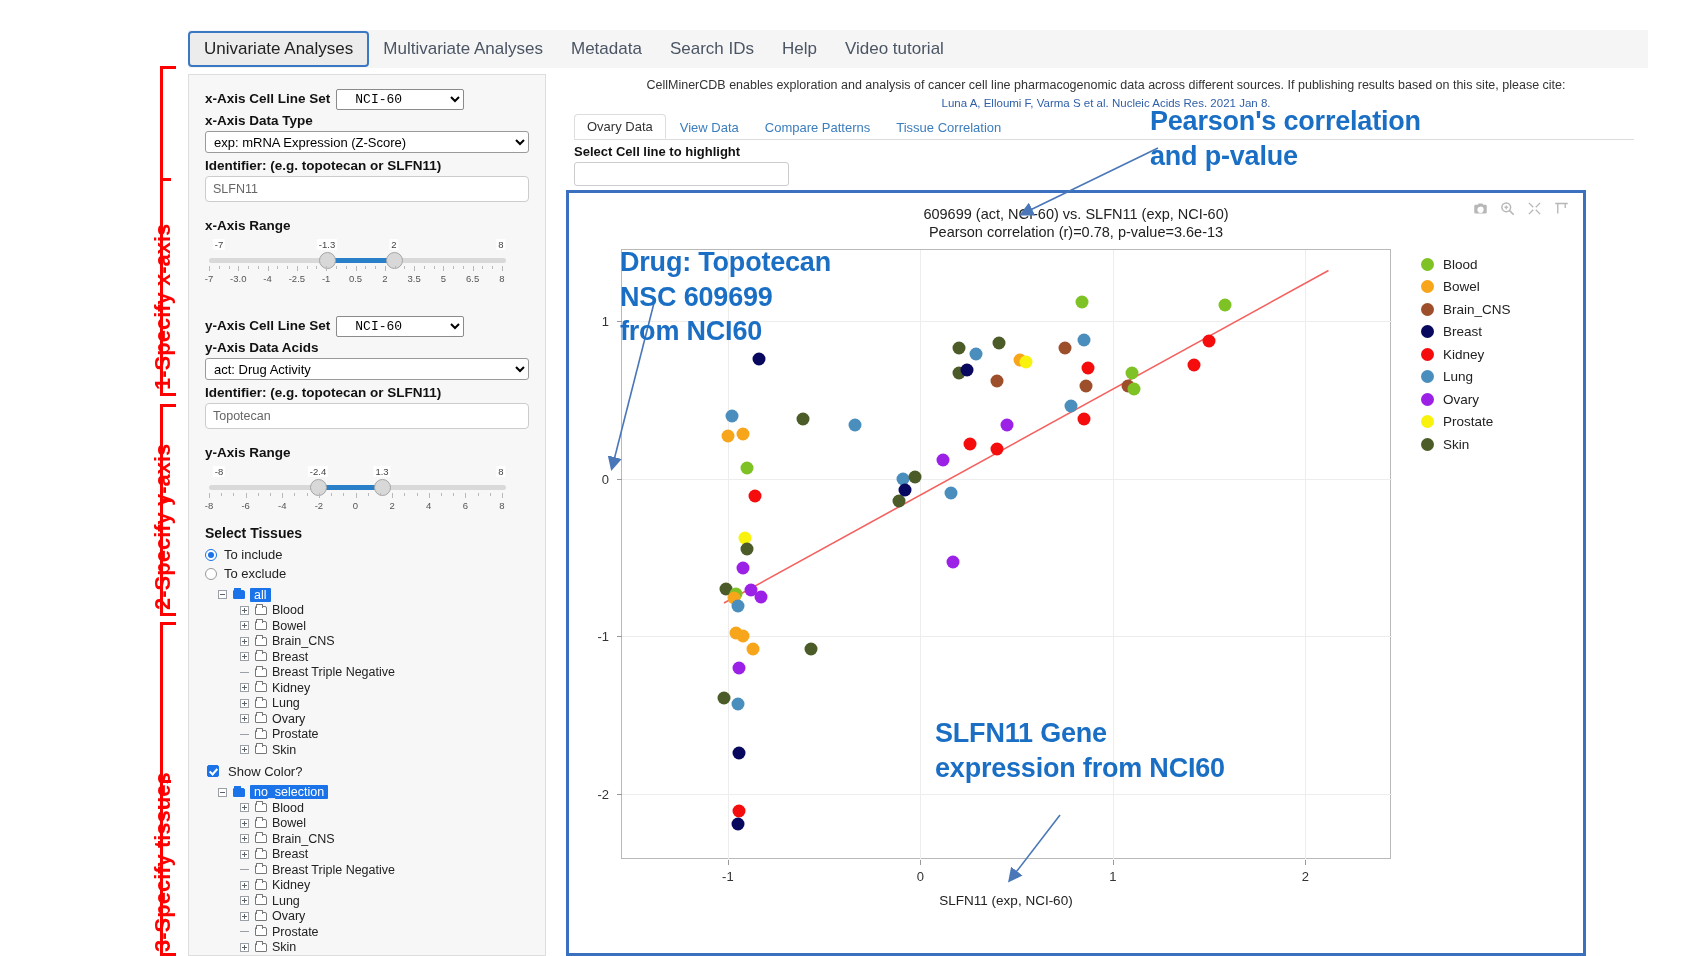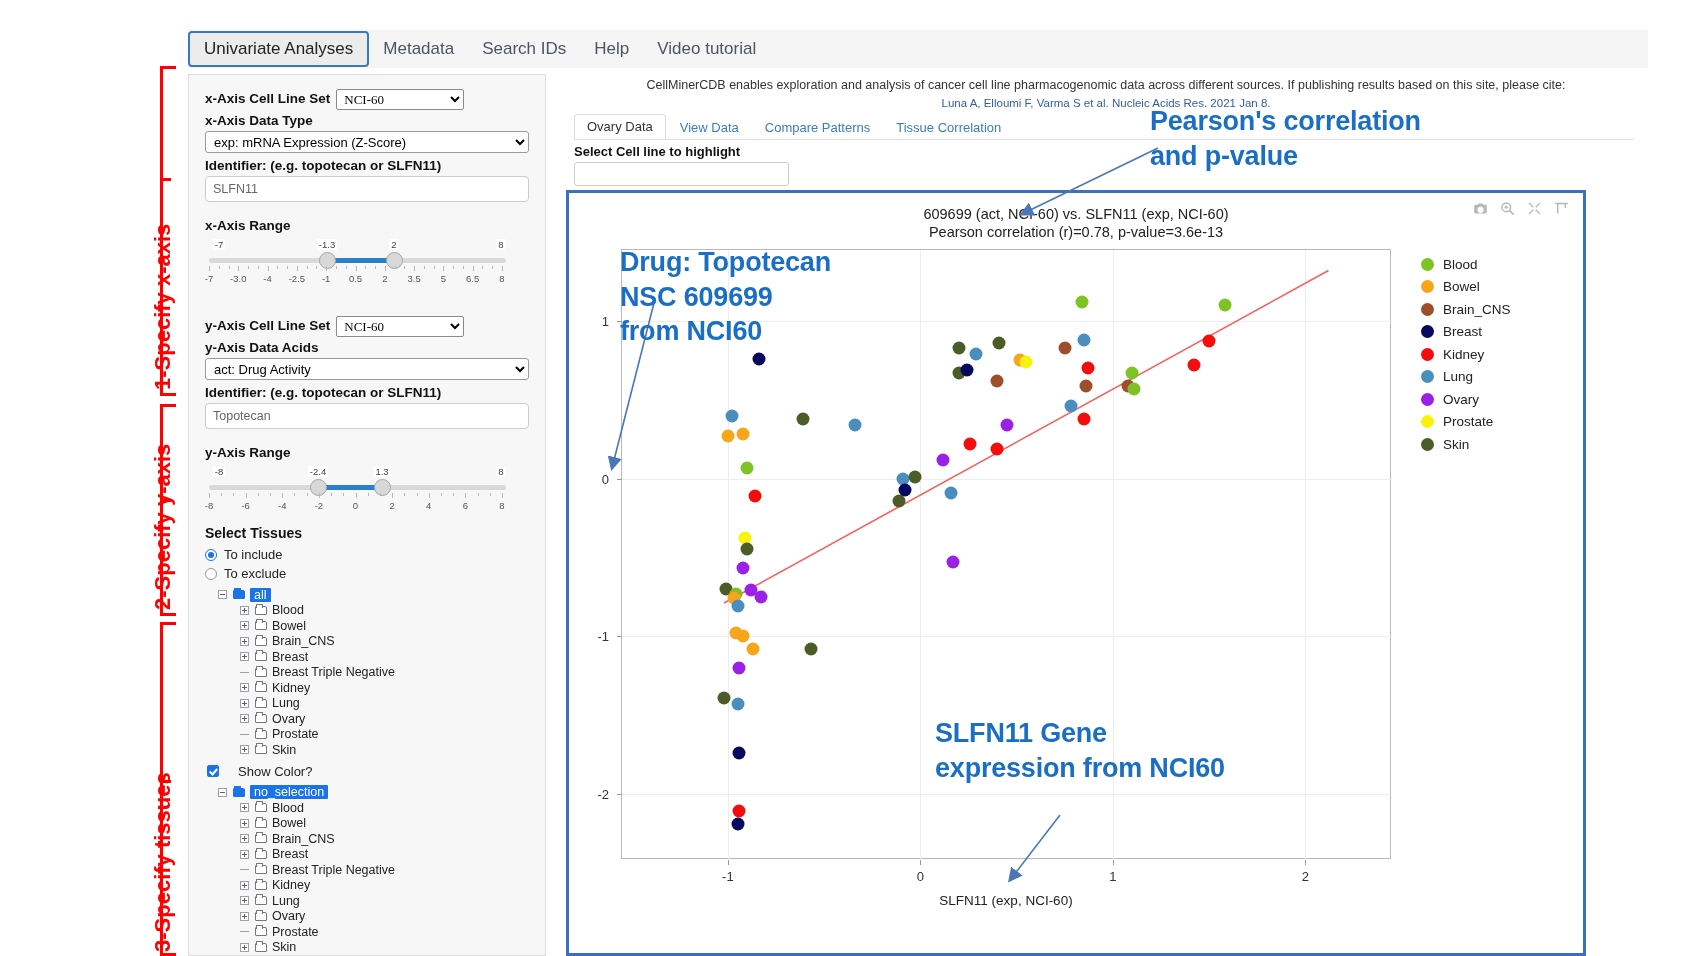--- a/index.html
+++ b/index.html
@@ -60,27 +60,27 @@
     position:absolute; left:188px; top:74px;
     width:358px; height:882px;
     background:#f7f7f7;
     border:1px solid #ddd;
     padding:14px 16px 0 16px;
     overflow:hidden;
   }
   .fld-label { font-size:13.5px; font-weight:bold; color:#111; margin:0 0 3px 0; }
   .row-inline { display:flex; align-items:center; gap:6px; margin-bottom:3px; }
   select.std {
-    font-family:Liberation Serif, serif;
+    font-family:Liberation Mono, monospace;
     font-size:13px;
     height:21px;
     border:1px solid #8b8b8b;
     background:#fff;
     border-radius:2px;
-    padding-left:3px;
+    padding-left:14px;
   }
   select.wide {
     width:100%; height:22px; margin-bottom:5px;
     font-size:13px;
     border:1px solid #9a9a9a; background:#fff; border-radius:3px;
     padding-left:4px;
   }
   input.txt {
     width:100%; height:26px;
     border:1px solid #ccc; border-radius:4px;
@@ -147,21 +147,21 @@
   .folder:before {
     content:""; position:absolute; left:0px; top:-3px;
     width:5px; height:3px; border:1px solid #777; border-bottom:none;
     border-radius:1px 1px 0 0; background:#fff;
   }
   .folder.blue { background:#1a73e8; border-color:#1a73e8; }
   .folder.blue:before { background:#1a73e8; border-color:#1a73e8; }
   .node-sel { background:#1a73e8; color:#fff; padding:0 4px; border-radius:1px; }
   .treeline { width:22px; display:flex; justify-content:center; align-items:center; }
 
-  .chk-row { display:flex; align-items:center; gap:19px; font-size:13px; margin:6px 0 6px 2px; color:#222; }
+  .chk-row { display:flex; align-items:center; gap:9px; font-size:13px; margin:6px 0 6px 2px; color:#222; }
   .chkbox {
     width:12px; height:12px; background:#1a73e8; border:1px solid #1a73e8;
     border-radius:2px; position:relative;
   }
   .chkbox:after {
     content:""; position:absolute; left:3px; top:1px; width:3px; height:6px;
     border:solid #fff; border-width:0 2px 2px 0; transform:rotate(42deg);
   }
 
   
@@ -239,20 +239,21 @@
     font-size:27px; line-height:1.28; white-space:pre-line;
     letter-spacing:-0.2px;
   }
   .arrowsvg { position:absolute; overflow:visible; }
 </style>
 </head>
 <body>
 
 <div id="navbar">
     <div class="nav-tab active">Univariate Analyses</div>
+    <div class="nav-tab">Multivariate Analyses</div>
     <div class="nav-tab">Metadata</div>
     <div class="nav-tab">Search IDs</div>
     <div class="nav-tab">Help</div>
     <div class="nav-tab">Video tutorial</div>
   </div>
 
 <div class="red-bracket" style="left:160px; top:66px; height:330px;"></div>
 <div class="red-tick" style="left:160px; top:178px;"></div>
 <div class="red-label" style="left:150px; top:390px;">1-Specify x-axis</div>
 

